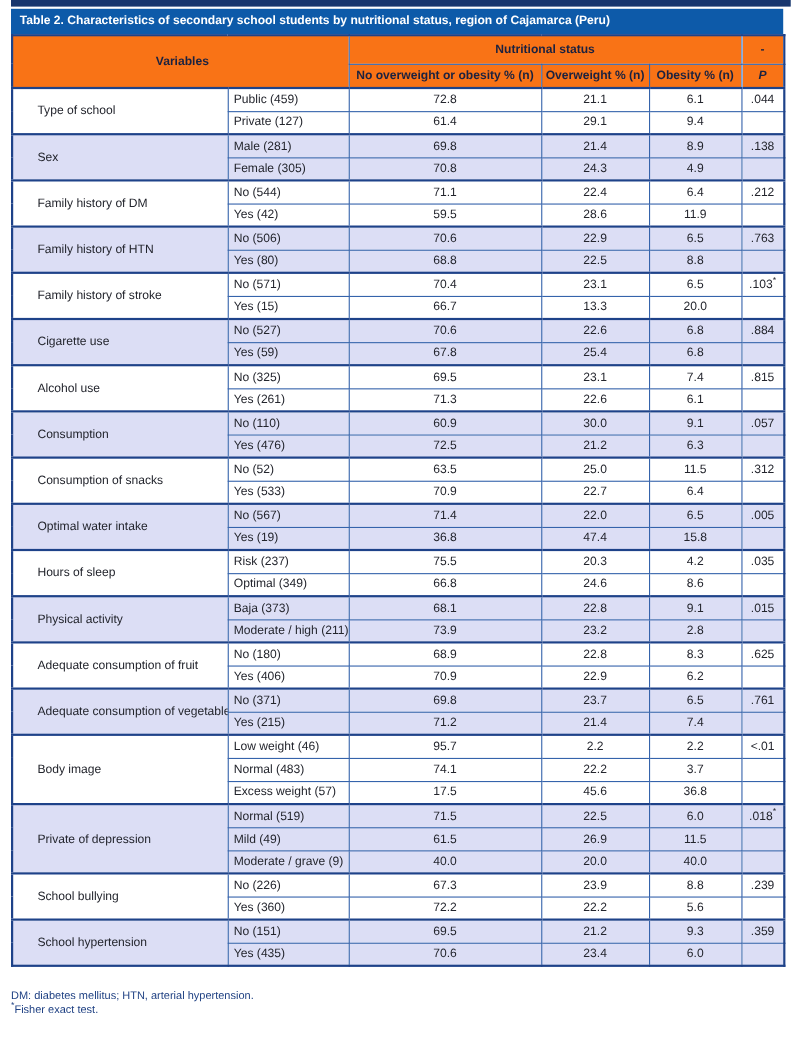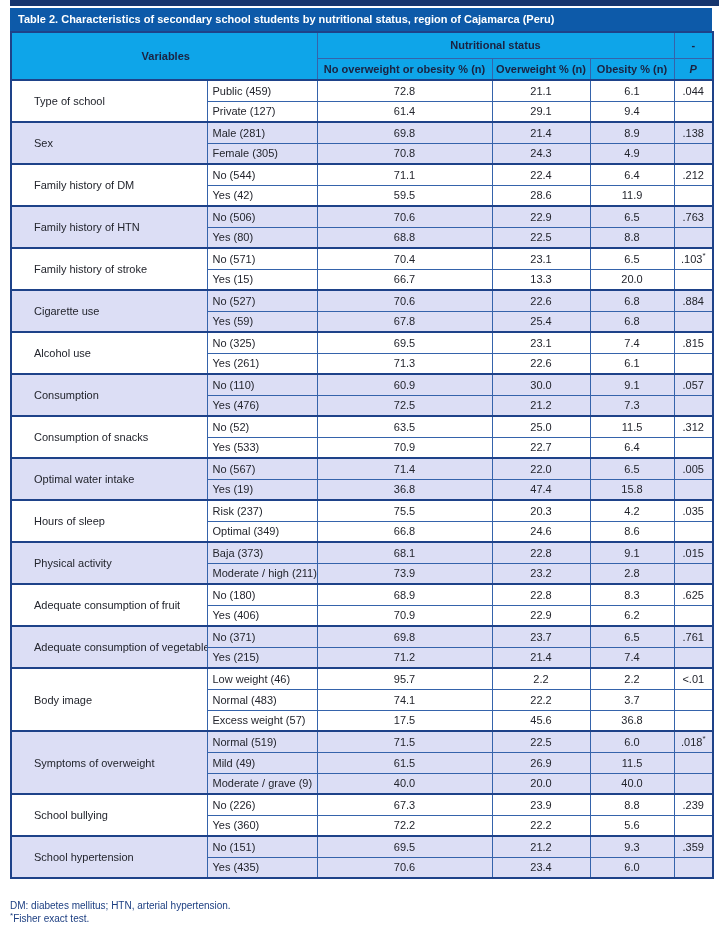--- a/index.html
+++ b/index.html
@@ -18,21 +18,21 @@
     border:2px solid #1e4289;
   }
   td {
     border:1px solid #3563ab;
     font-size:11px; color:#23252d;
     overflow:hidden; white-space:nowrap;
     padding:0 3px; height:21px; box-sizing:border-box;
     background:#ffffff;
   }
   thead td {
-    background:#0ea5e9; font-weight:bold; color:#1b2240;
+    background:#f97316; font-weight:bold; color:#1b2240;
     text-align:center;
   }
   thead tr.hrow1 td { height:26px; }
   thead tr.hrow2 td { height:22px; }
   .variables-cell { text-align:center; padding-left:6px; }
   .p-head i { font-style:italic; }
   tbody td.var-cell { text-align:left; padding-left:22px; }
   tbody td.cat-cell { text-align:left; padding-left:5px; }
   tbody td.num-cell { text-align:center; }
   tbody td.p-cell   { text-align:center; padding:0 1px; }
@@ -186,21 +186,21 @@
             <td class="cat-cell">No (110)</td>
             <td class="num-cell">60.9</td>
             <td class="num-cell">30.0</td>
             <td class="num-cell">9.1</td>
             <td class="p-cell">.057</td>
           </tr>
           <tr class="band">
             <td class="cat-cell">Yes (476)</td>
             <td class="num-cell">72.5</td>
             <td class="num-cell">21.2</td>
-            <td class="num-cell">7.3</td>
+            <td class="num-cell">6.3</td>
             <td class="p-cell"></td>
           </tr>
           <tr class="group-start">
             <td class="var-cell" rowspan="2">Consumption of snacks</td>
             <td class="cat-cell">No (52)</td>
             <td class="num-cell">63.5</td>
             <td class="num-cell">25.0</td>
             <td class="num-cell">11.5</td>
             <td class="p-cell">.312</td>
           </tr>
@@ -302,21 +302,21 @@
             <td class="p-cell"></td>
           </tr>
           <tr>
             <td class="cat-cell">Excess weight (57)</td>
             <td class="num-cell">17.5</td>
             <td class="num-cell">45.6</td>
             <td class="num-cell">36.8</td>
             <td class="p-cell"></td>
           </tr>
           <tr class="band group-start">
-            <td class="var-cell" rowspan="3">Symptoms of overweight</td>
+            <td class="var-cell" rowspan="3">Private of depression</td>
             <td class="cat-cell">Normal (519)</td>
             <td class="num-cell">71.5</td>
             <td class="num-cell">22.5</td>
             <td class="num-cell">6.0</td>
             <td class="p-cell">.018<sup>*</sup></td>
           </tr>
           <tr class="band">
             <td class="cat-cell">Mild (49)</td>
             <td class="num-cell">61.5</td>
             <td class="num-cell">26.9</td>

